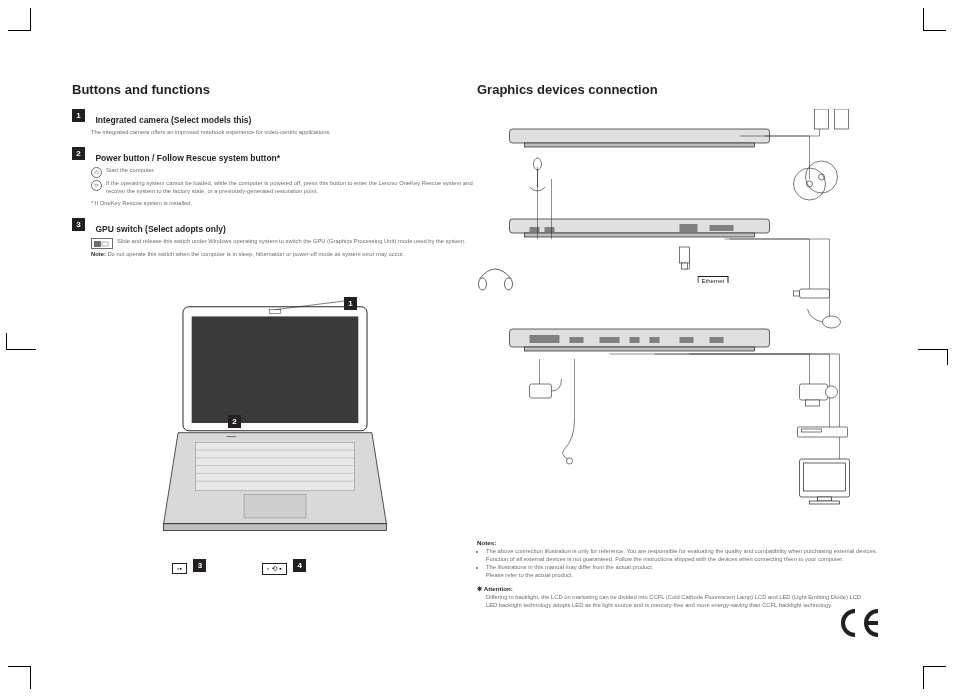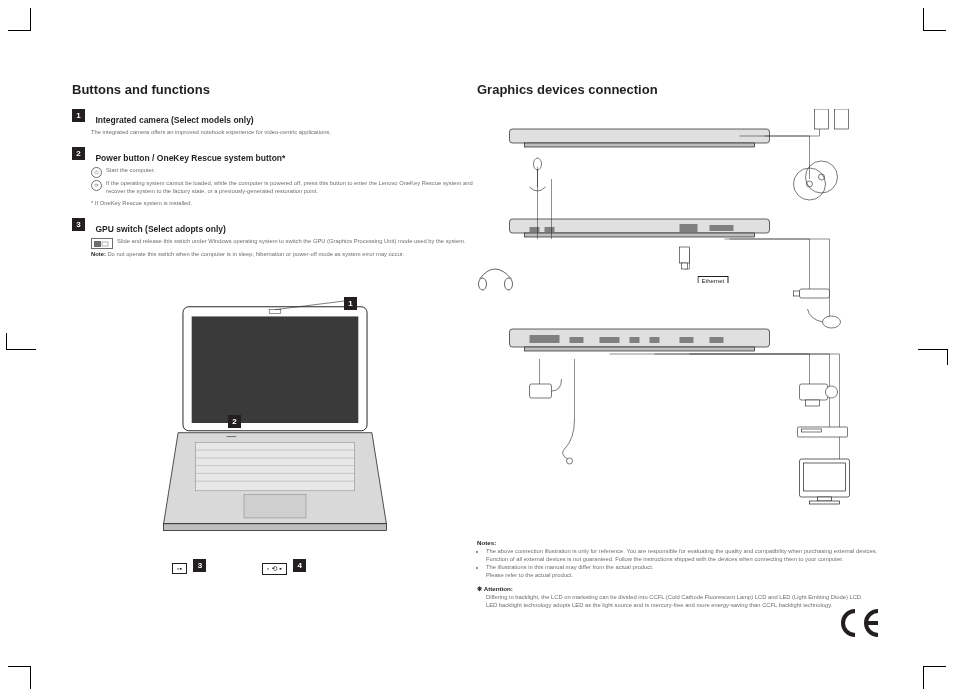--- a/index.html
+++ b/index.html
@@ -53,29 +53,29 @@
 <div class="crop crop-mr"></div>
 <div class="crop crop-mr2"></div>
 
 <div class="page">
 
   <div class="col">
     <h2>Buttons and functions</h2>
 
     <div class="item">
       <span class="numbox">1</span>
-      <span class="item-title">Integrated camera (Select models only)</span>
+      <span class="item-title">Integrated camera (Select models this)</span>
       <div class="item-body">
           <p>The integrated camera offers an improved notebook experience for video-centric applications.</p>
         </div>
     </div>
 
     <div class="item">
       <span class="numbox">2</span>
-      <span class="item-title">Power button / OneKey Rescue system button*</span>
+      <span class="item-title">Power button / Follow Rescue system button*</span>
       <div class="item-body">
         <div class="sub">
             <span class="sub-icon">⏻</span>
             <span>Start the computer.</span>
           </div>
         <div class="sub">
             <span class="sub-icon">⟳</span>
             <span>If the operating system cannot be loaded, while the computer is powered off, press this button to enter the Lenovo OneKey Rescue system and recover the system to the factory state, or a previously-generated restoration point.</span>
           </div>
         <p style="margin-top:5px">* If OneKey Rescue system is installed.</p>

